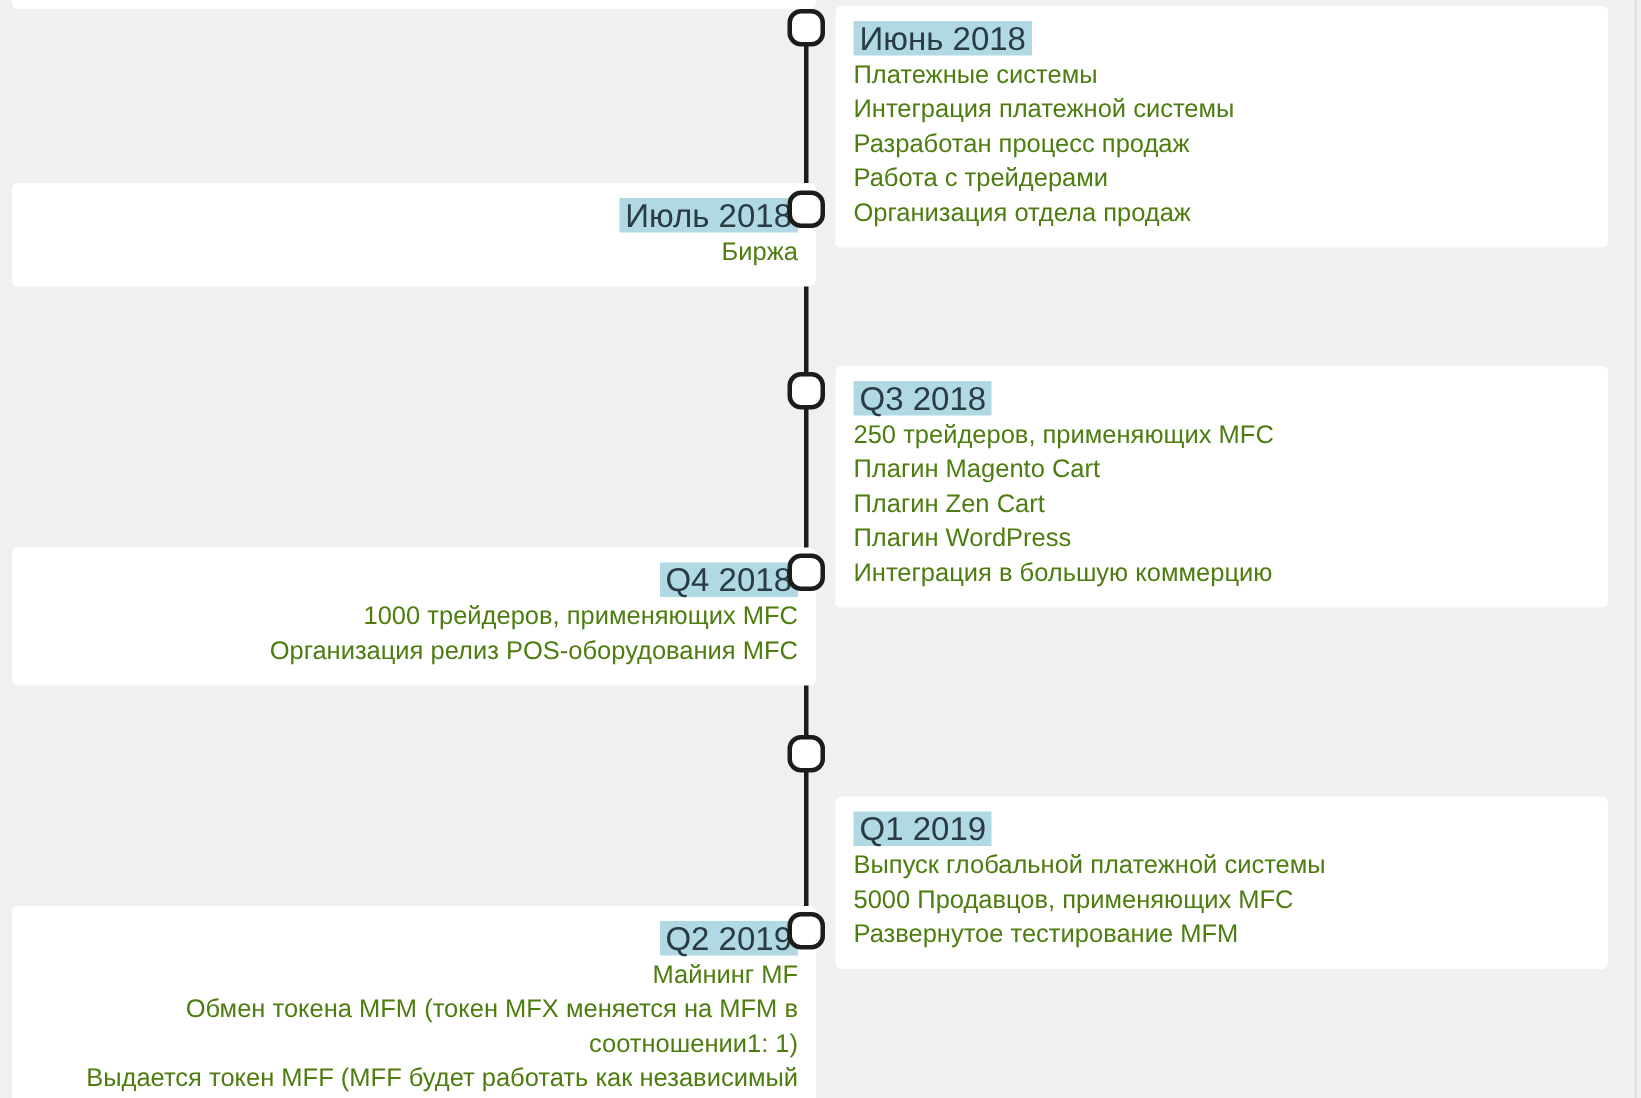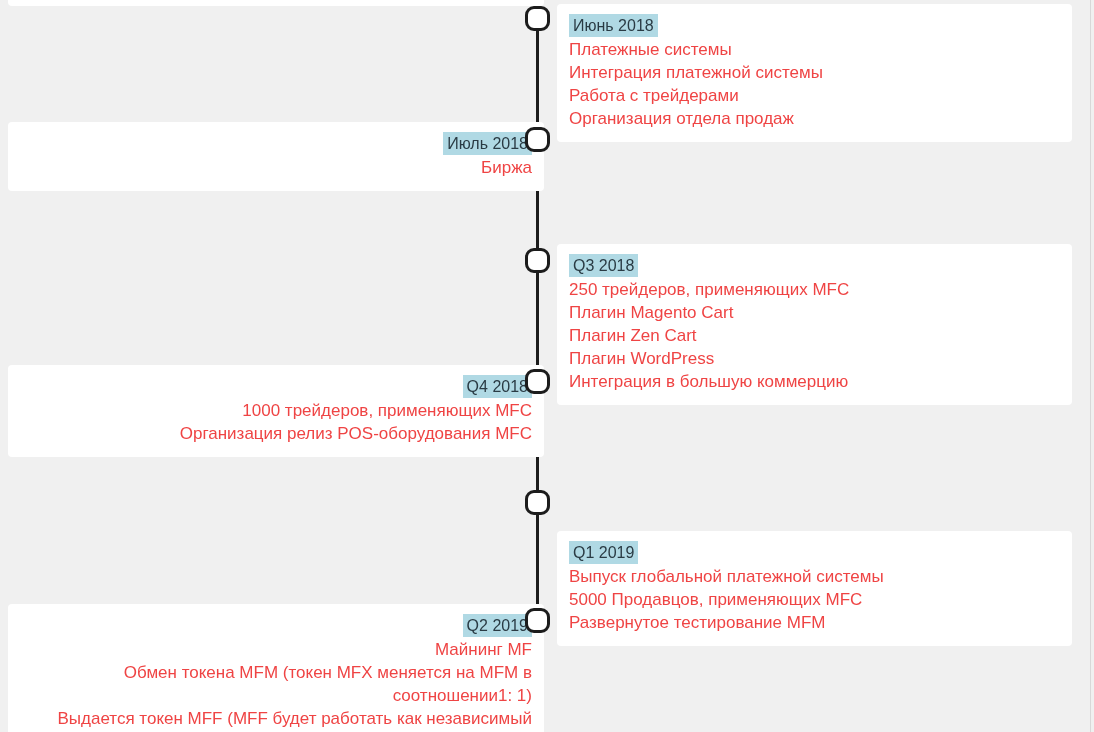--- a/index.html
+++ b/index.html
@@ -72,29 +72,29 @@
   .card.right {
     left: 557px;
     width: 515px;
     text-align: left;
   }
 
   .card-date {
     display: inline-block;
     background: #b0d9e4;
     color: #2a3b44;
-    font-size: 16px;
+    font-size: 22px;
     line-height: 23px;
     padding: 0 4px;
     margin-bottom: 1px;
     white-space: nowrap;
   }
 
   .card-item {
-    color: #ef4444;
+    color: #4d7c0f;
     font-size: 17px;
     line-height: 23px;
     white-space: normal;
   }
 
   
   .card.cutoff {
     top: -150px;
     height: 156px;
     padding: 0;
@@ -107,20 +107,21 @@
 
   <div class="axis-line" style="top:6px;height:616px;"></div>
 
   <div class="card left cutoff"></div>
 
   <div class="node" style="top:6px;"></div>
   <div class="card right" style="top:4px;">
     <div class="card-date">Июнь 2018</div>
     <div class="card-item">Платежные системы</div>
     <div class="card-item">Интеграция платежной системы</div>
+    <div class="card-item">Разработан процесс продаж</div>
     <div class="card-item">Работа с трейдерами</div>
     <div class="card-item">Организация отдела продаж</div>
   </div>
 
   <div class="node" style="top:127px;"></div>
   <div class="card left" style="top:122px;">
     <div class="card-date">Июль 2018</div>
     <div class="card-item">Биржа</div>
   </div>
 

